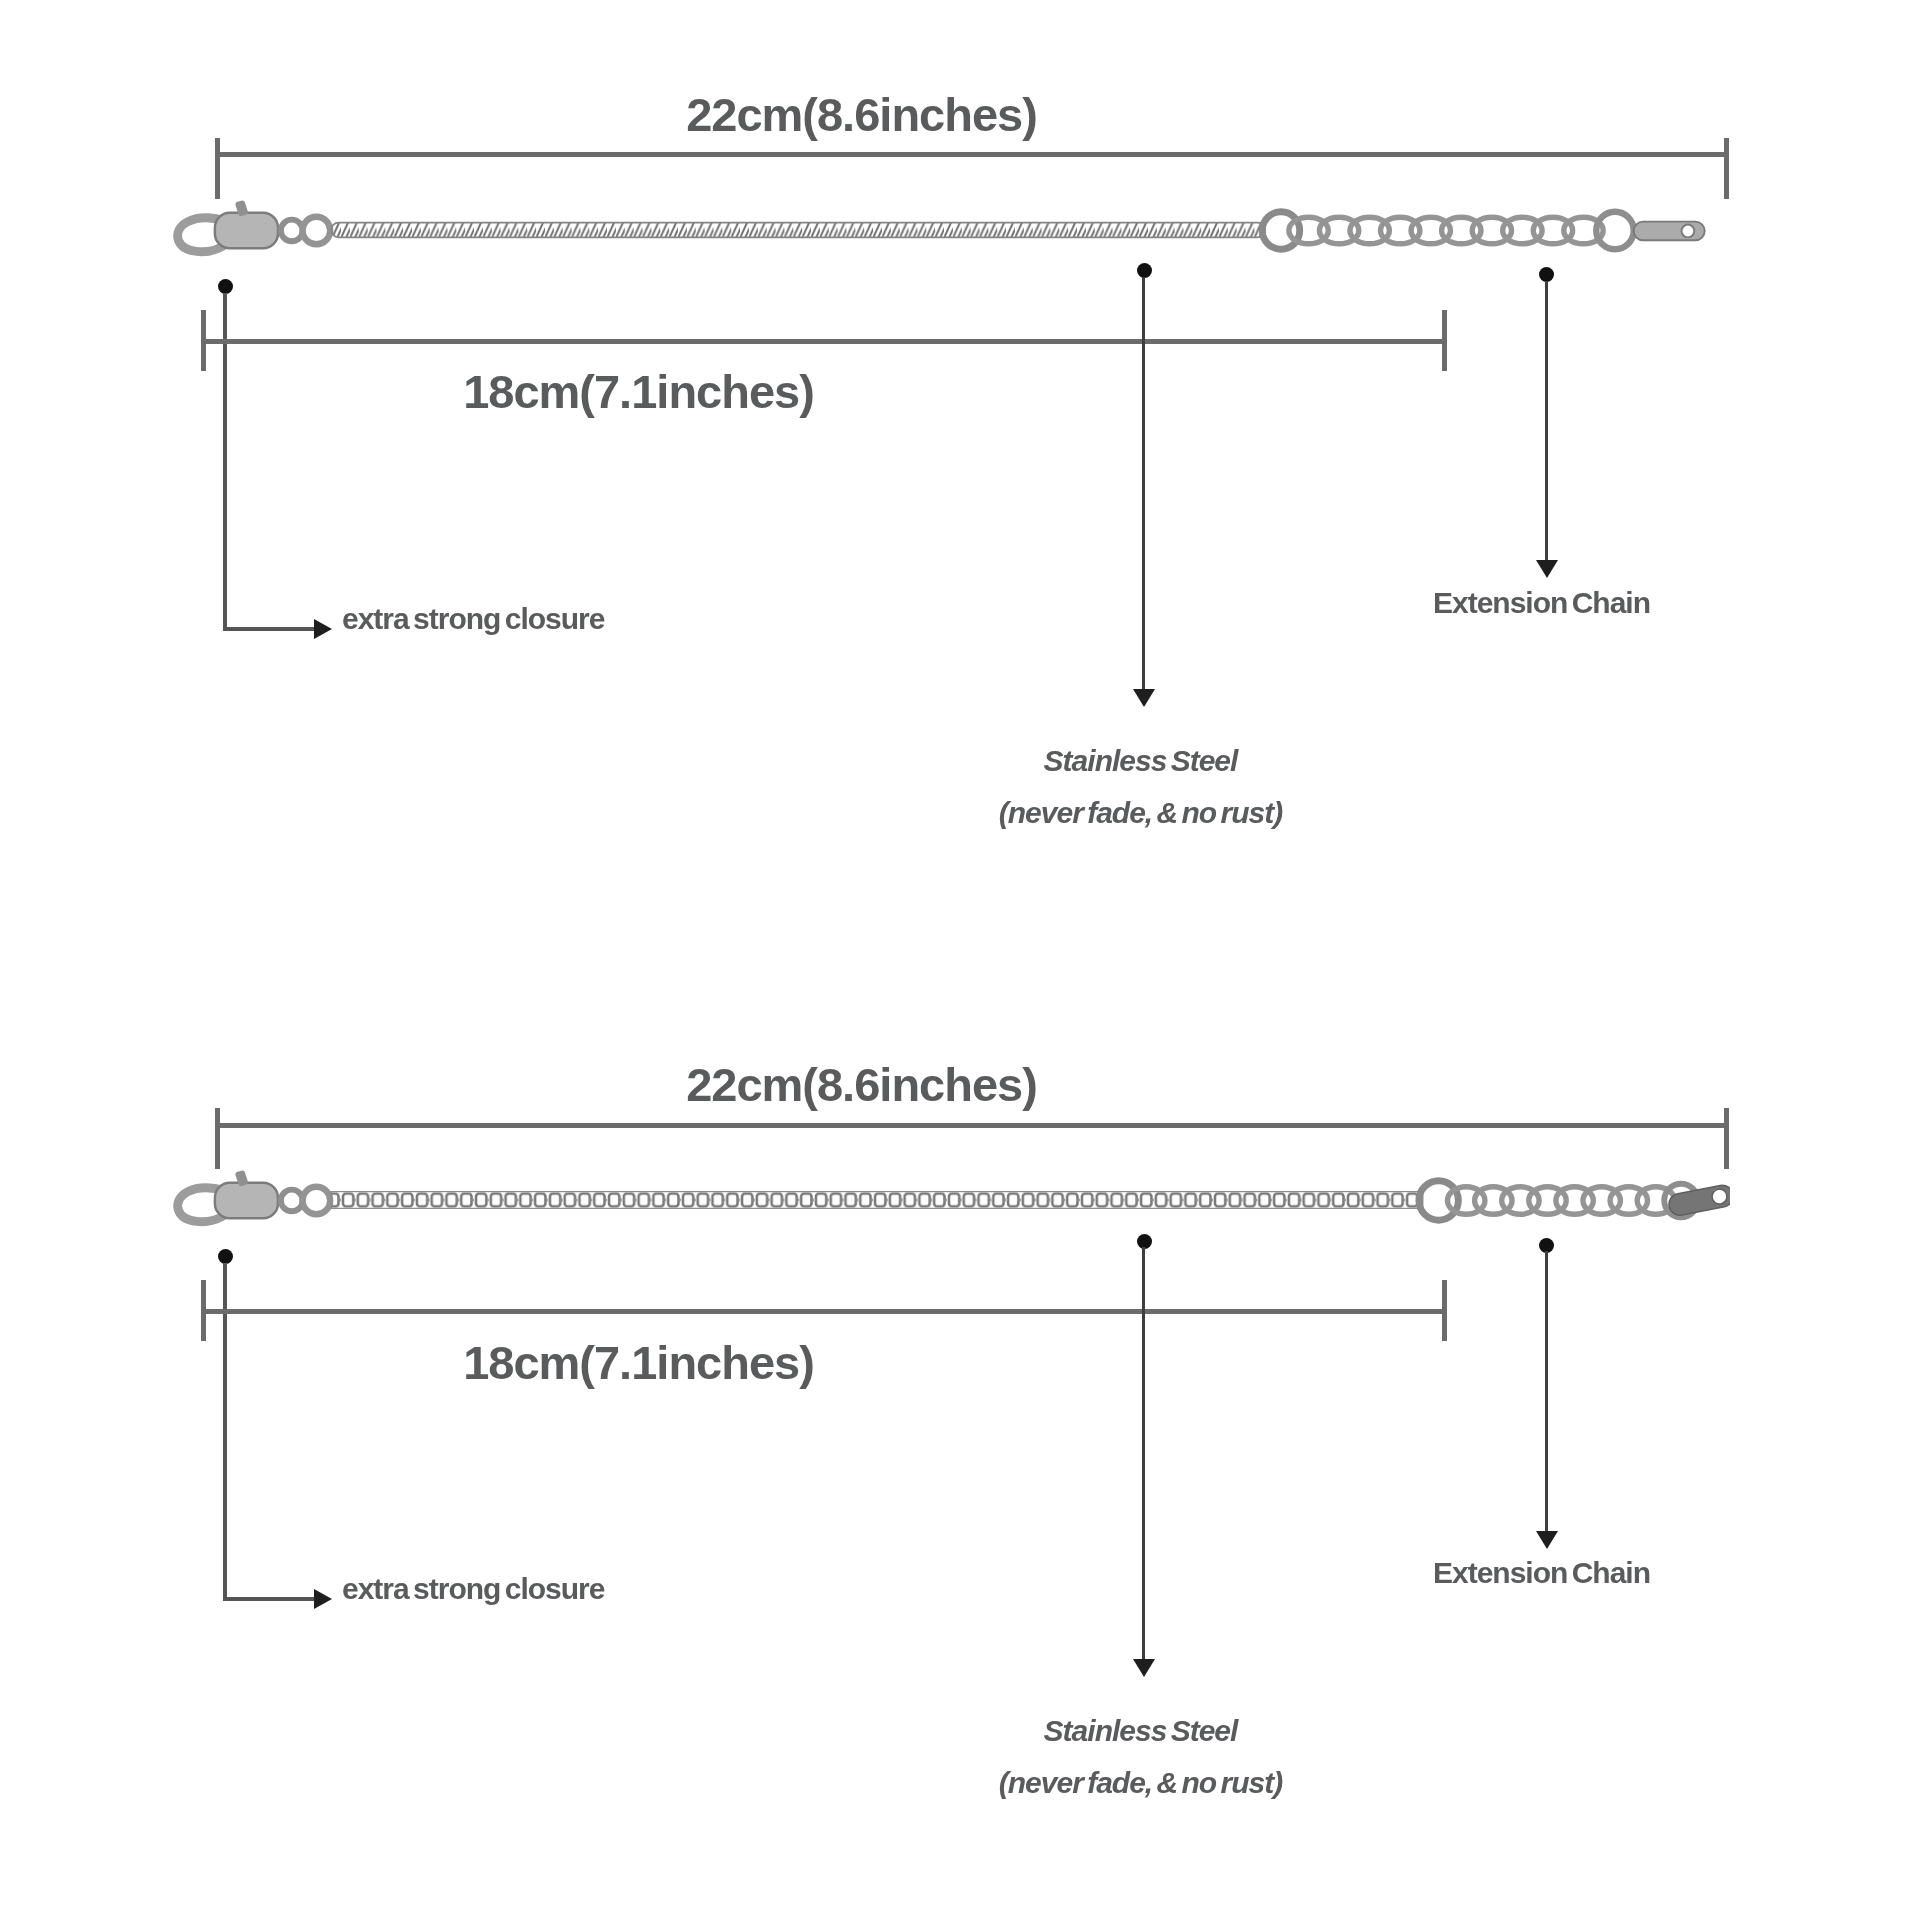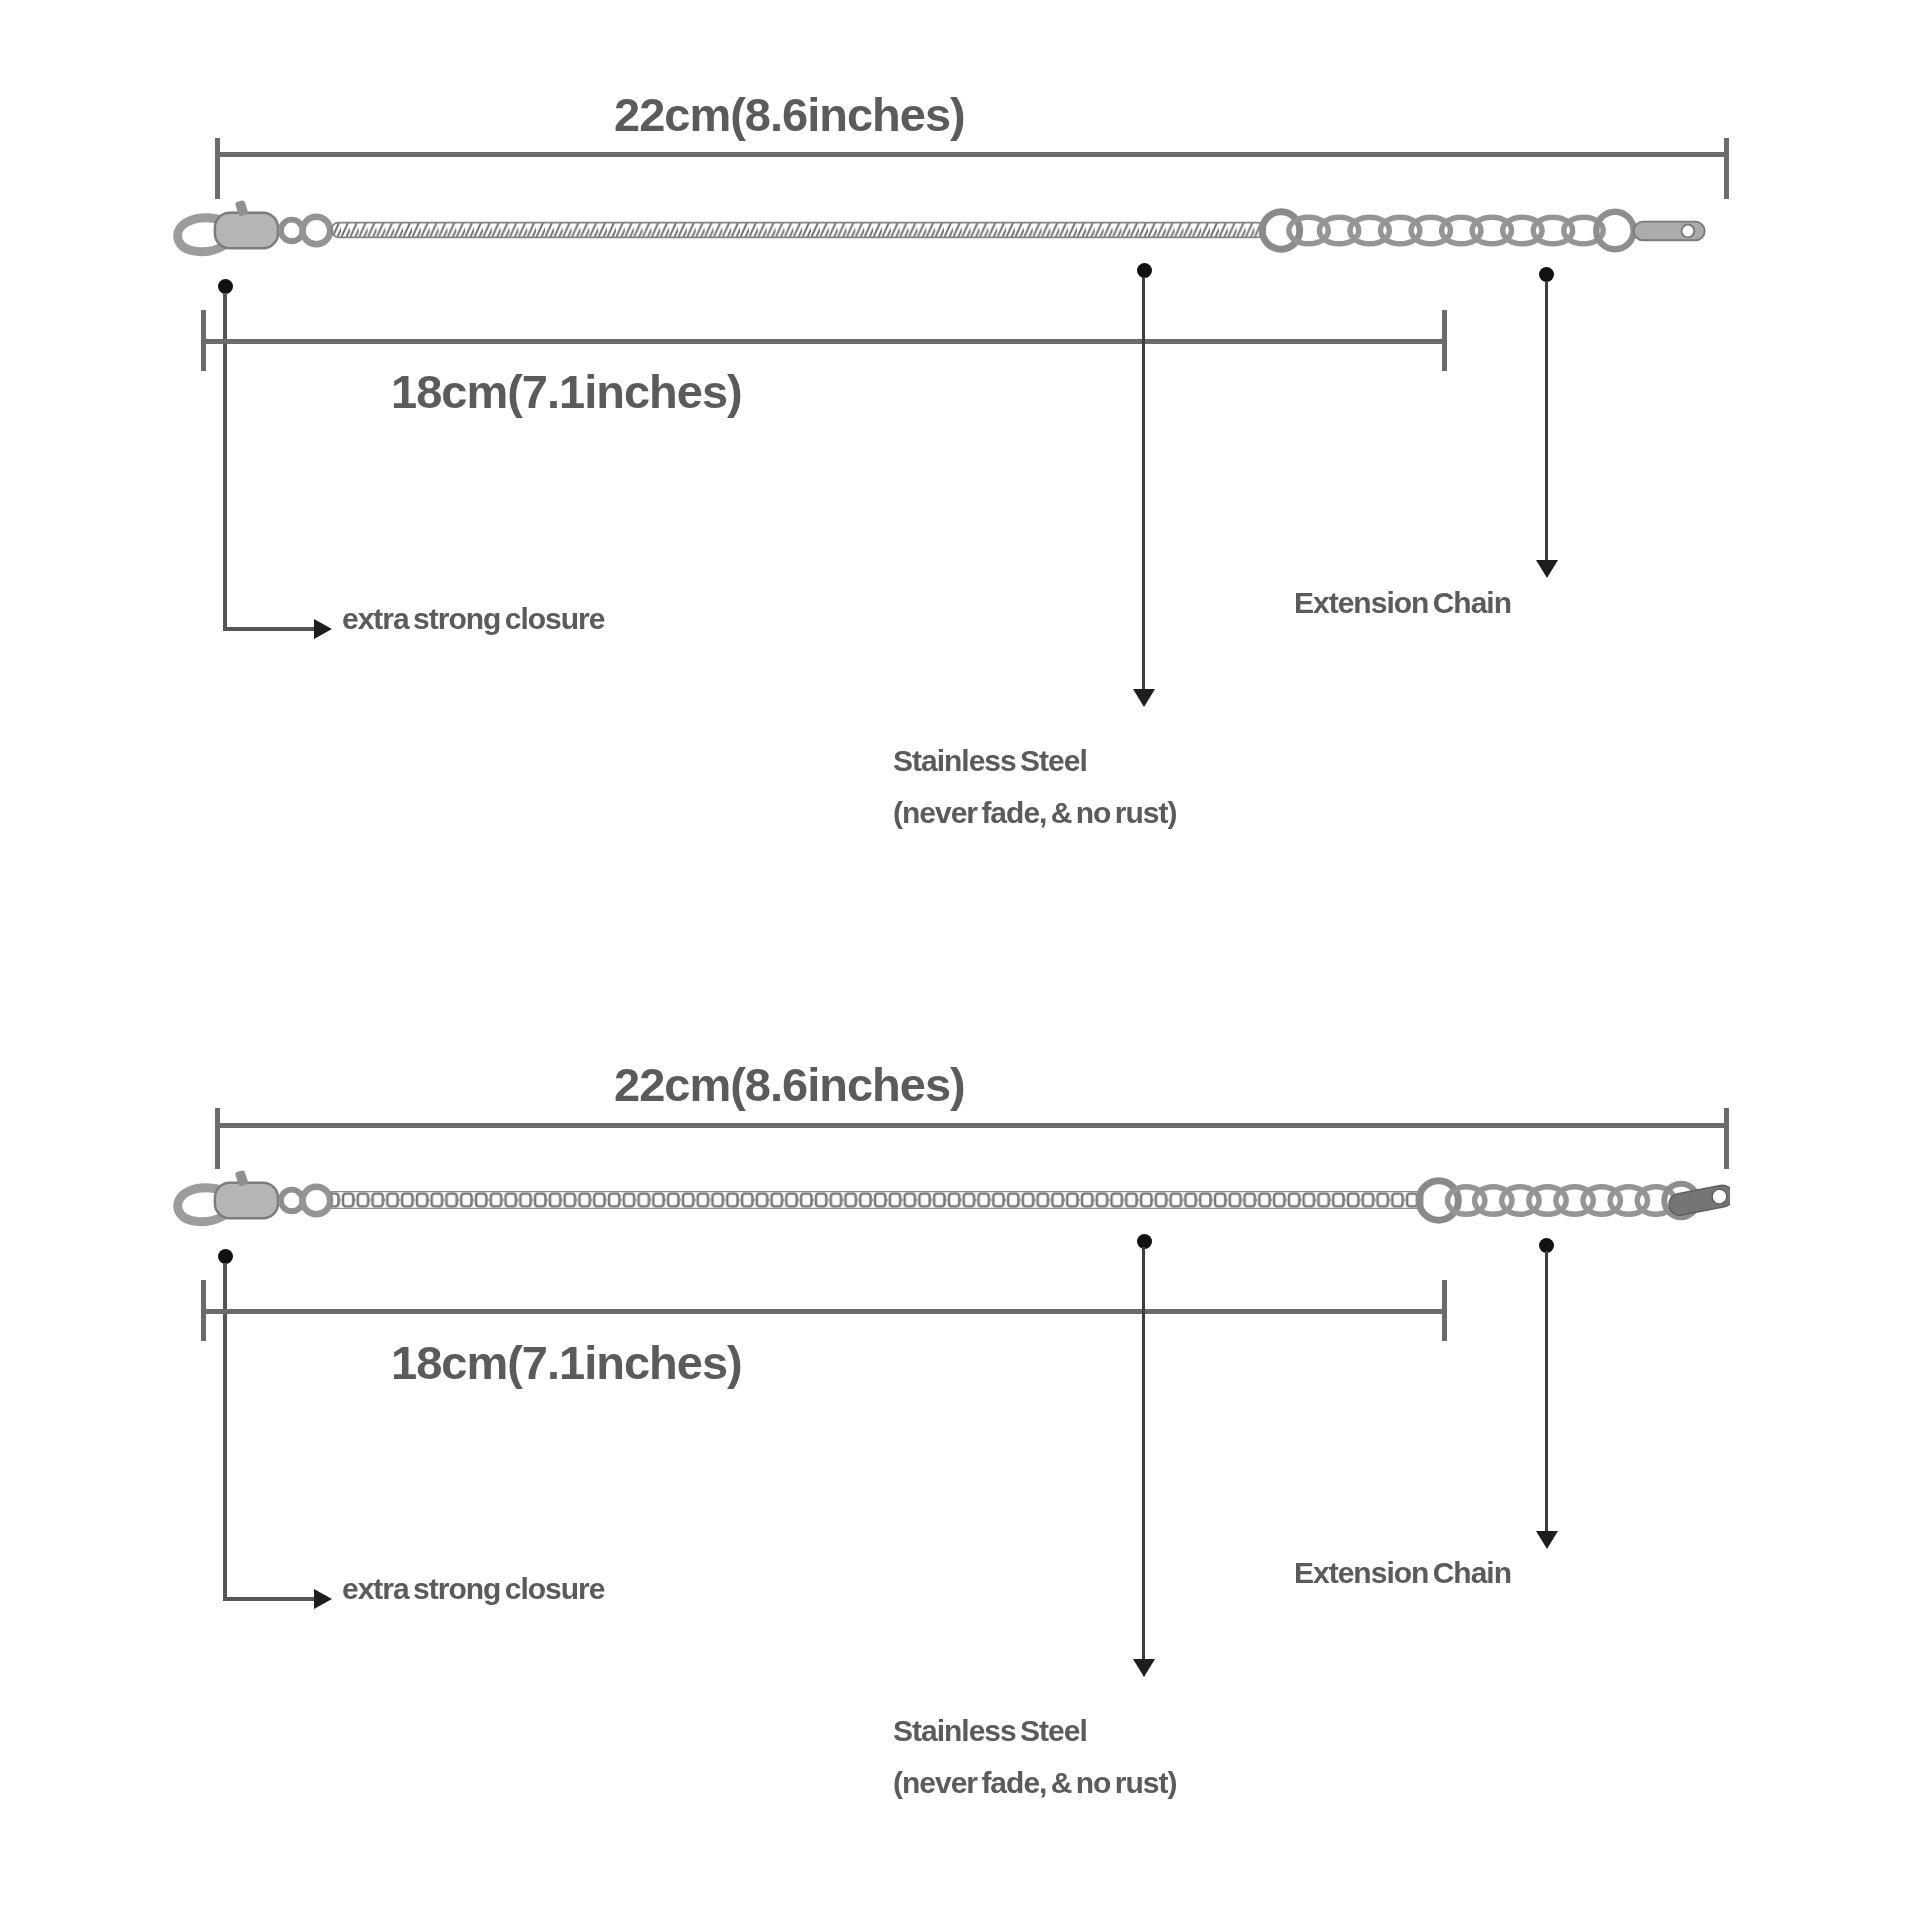--- a/index.html
+++ b/index.html
@@ -1,33 +1,33 @@
 <!DOCTYPE html>
 <html><head>
 <meta charset="utf-8">
 <style>
   html,body{margin:0;padding:0;background:#ffffff;}
   #canvas{position:relative;width:1927px;height:1927px;background:#ffffff;overflow:hidden;
           font-family:"Liberation Sans", sans-serif;color:#58595a;}
   .label{position:absolute;font-weight:bold;color:#5a5b5c;letter-spacing:-1px;word-spacing:-3px;white-space:nowrap;}
-  .label.center{width:495px;}
+  .label.center{text-align:center;width:495px;}
   .dim-label{font-size:47px;}
   .ann-label{font-size:30px;}
   .dim-line{position:absolute;height:5px;background:#6b6b6b;}
   .tick{position:absolute;width:5px;height:61px;background:#6b6b6b;}
   .dot{position:absolute;width:15px;height:15px;border-radius:50%;background:#111111;}
   .vline{position:absolute;width:3px;background:#3e3e3e;}
   .vline.leader{width:4px;background:#555555;}
   .hline{position:absolute;height:4px;background:#555555;}
   .arrow-right{position:absolute;width:0;height:0;border-top:10px solid transparent;
                border-bottom:10px solid transparent;border-left:18px solid #1e1e1e;}
   .arrow-down{position:absolute;width:0;height:0;border-left:11px solid transparent;
               border-right:11px solid transparent;border-top:18px solid #1e1e1e;}
   .chain{position:absolute;}
-  .mat-line{line-height:52px;}
+  .mat-line{line-height:52px;font-style:italic;}
 </style>
 </head>
 <body>
 
 <div id="canvas">
 
   <div>
 
     <div class="label dim-label center" style="left:614px;top:87px;">22cm(8.6inches)</div>
 

